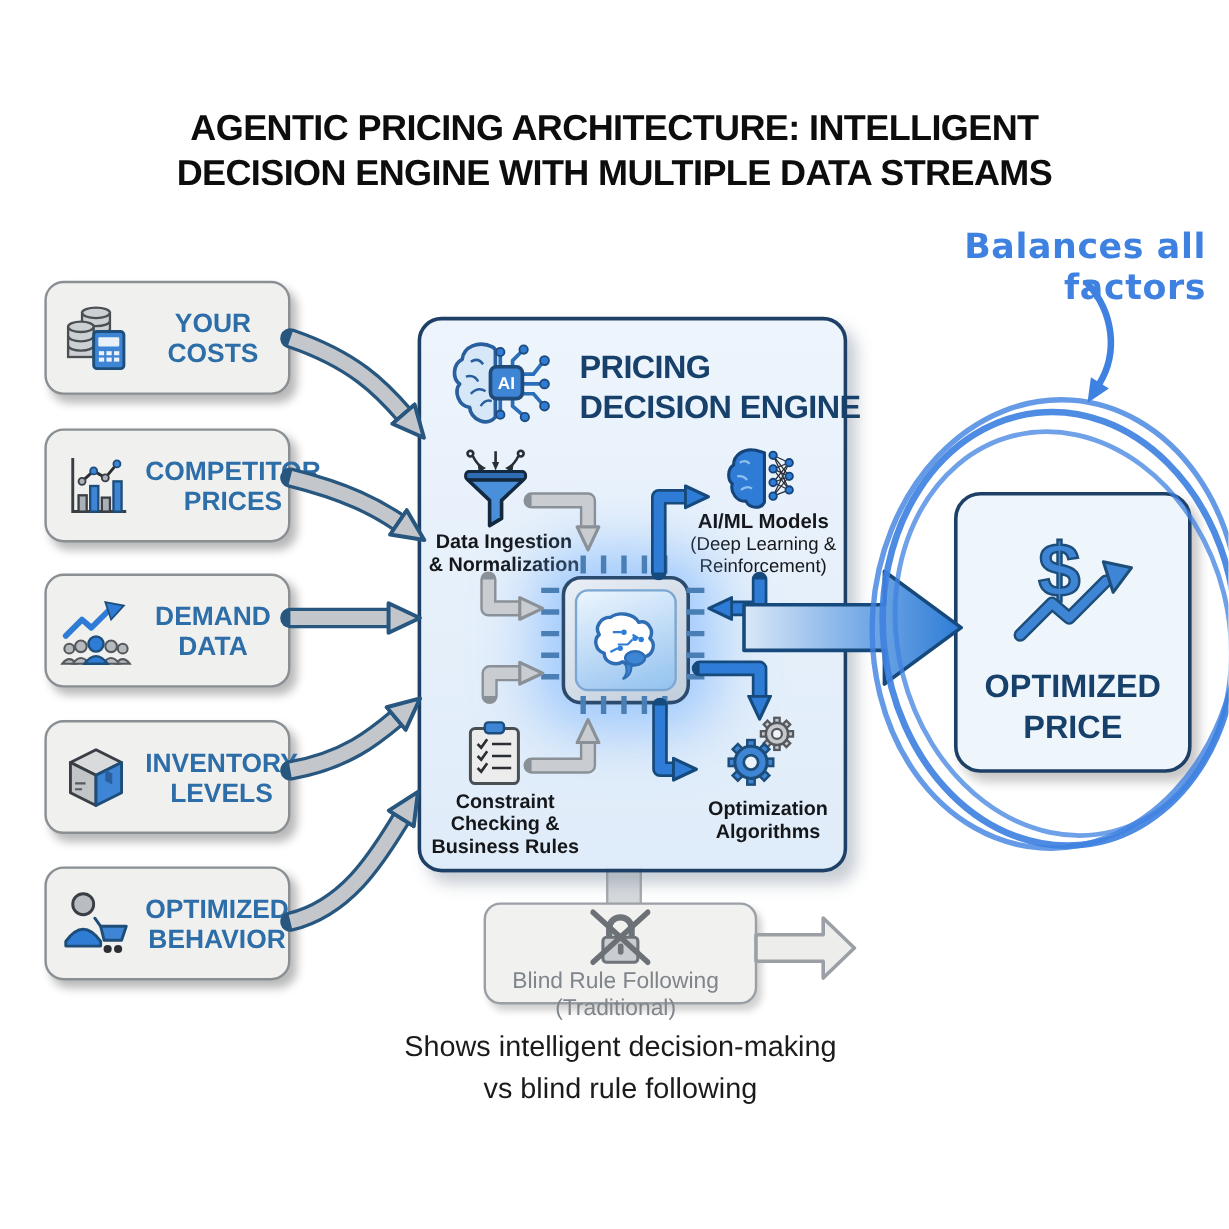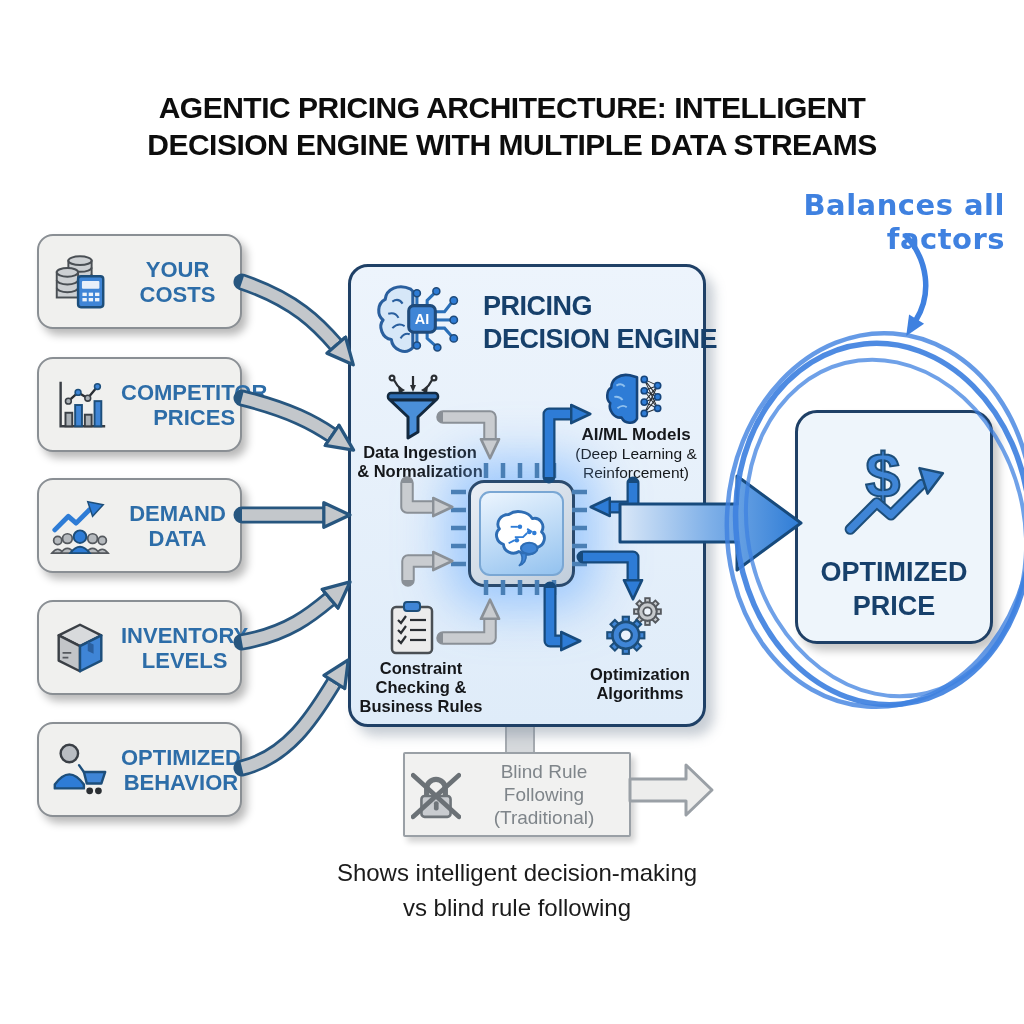--- a/index.html
+++ b/index.html
@@ -31,22 +31,22 @@
         box-shadow:0 0 48px 22px rgba(100,170,255,0.55);}
   .chip-inner{position:absolute;left:8px;top:8px;right:8px;bottom:8px;border-radius:11px;
         border:2px solid #7aa7d4;background:linear-gradient(160deg,#ecf5fe,#93c2ef);
         display:flex;align-items:center;justify-content:center;}
   
   .outbox{left:795px;top:410px;width:192px;height:228px;border:3px solid #1f4066;border-radius:22px;
           background:#eef5fb;box-shadow:6px 7px 9px rgba(0,0,0,0.22);}
   .outbox .lbl{position:absolute;left:0;top:142px;width:100%;text-align:center;color:#17406b;
                font-weight:bold;font-size:27px;line-height:34px;}
   
-  .tradbox{left:403px;top:752px;width:224px;height:81px;border:2.5px solid #9aa0a6;border-radius:2px;
-           background:#f1f1f0;box-shadow:4px 5px 6px rgba(0,0,0,0.18);display:flex;align-items:center;}
+  .tradbox{left:403px;top:752px;width:224px;height:81px;border:2.5px solid #9aa0a6;border-radius:14px;
+           background:#f1f1f0;box-shadow:4px 5px 6px rgba(0,0,0,0.18);display:flex;align-items:center;flex-direction:column;}
   .tradbox .ic{width:62px;display:flex;justify-content:center;flex:none;}
   .tradbox .lb{flex:1;text-align:center;color:#7f858a;font-size:19px;line-height:23px;padding-right:8px;}
   
   .caption{left:0;top:855px;width:1034px;text-align:center;color:#1b1b1b;font-size:24px;line-height:35px;}
   .layer{left:0;top:0;pointer-events:none;}
 </style>
 </head>
 <body>
 
 <div id="canvas">

